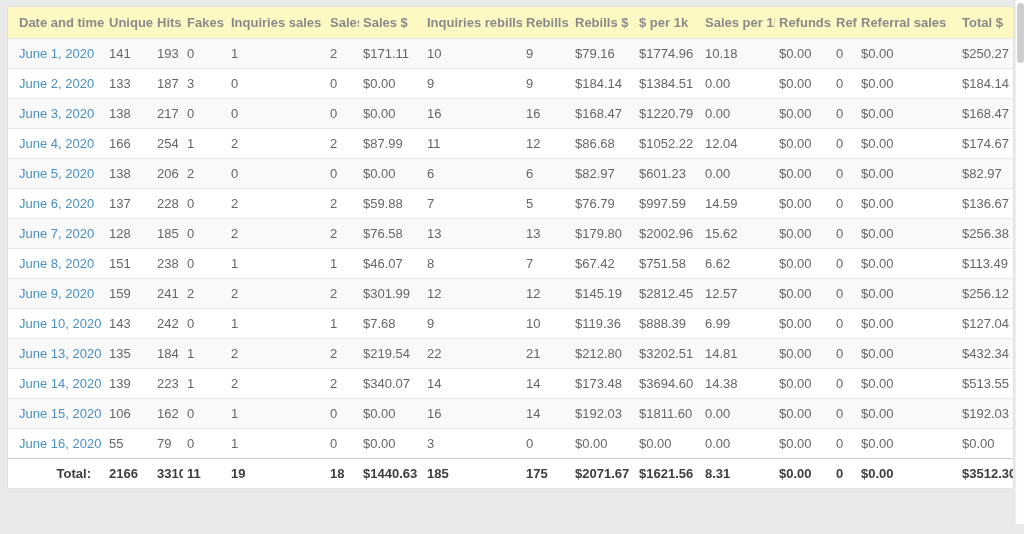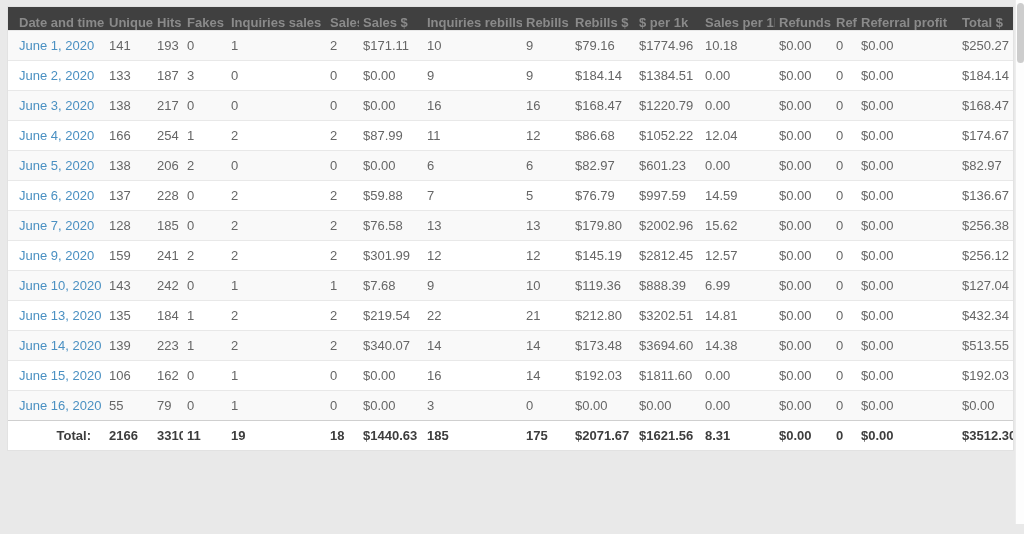--- a/index.html
+++ b/index.html
@@ -18,25 +18,25 @@
     background: #fff;
     border: 1px solid #e2e2e2;
   }
   table {
     width: 100%;
     border-collapse: collapse;
     table-layout: fixed;
     font-size: 13px;
   }
   thead th {
-    background: #404040;
+    background: #fef9c3;
     color: #8a8a8a;
     font-weight: bold;
     text-align: left;
-    padding: 8px 4px 0 4px;
+    padding: 8px 4px 8px 4px;
     white-space: nowrap;
     overflow: hidden;
   }
   td {
     padding: 7px 4px;
     border-top: 1px solid #e8e8e8;
     white-space: nowrap;
     overflow: hidden;
     color: #666;
   }
@@ -102,21 +102,21 @@
             <th>Inquiries sales</th>
             <th>Sales</th>
             <th>Sales $</th>
             <th>Inquiries rebills</th>
             <th>Rebills</th>
             <th>Rebills $</th>
             <th>$ per 1k</th>
             <th>Sales per 1k</th>
             <th>Refunds</th>
             <th>Refs</th>
-            <th>Referral profit</th>
+            <th>Referral sales</th>
             <th>Total $</th>
           </tr>
       </thead>
       <tbody id="table-body">
           <tr>
             <td><a class="date-link">June 1, 2020</a></td>
             <td>141</td>
             <td>193</td>
             <td>0</td>
             <td>1</td>
@@ -232,20 +232,38 @@
             <td>$76.58</td>
             <td>13</td>
             <td>13</td>
             <td>$179.80</td>
             <td>$2002.96</td>
             <td>15.62</td>
             <td>$0.00</td>
             <td>0</td>
             <td>$0.00</td>
             <td>$256.38</td>
+          </tr>
+          <tr>
+            <td><a class="date-link">June 8, 2020</a></td>
+            <td>151</td>
+            <td>238</td>
+            <td>0</td>
+            <td>1</td>
+            <td>1</td>
+            <td>$46.07</td>
+            <td>8</td>
+            <td>7</td>
+            <td>$67.42</td>
+            <td>$751.58</td>
+            <td>6.62</td>
+            <td>$0.00</td>
+            <td>0</td>
+            <td>$0.00</td>
+            <td>$113.49</td>
           </tr>
           <tr>
             <td><a class="date-link">June 9, 2020</a></td>
             <td>159</td>
             <td>241</td>
             <td>2</td>
             <td>2</td>
             <td>2</td>
             <td>$301.99</td>
             <td>12</td>

